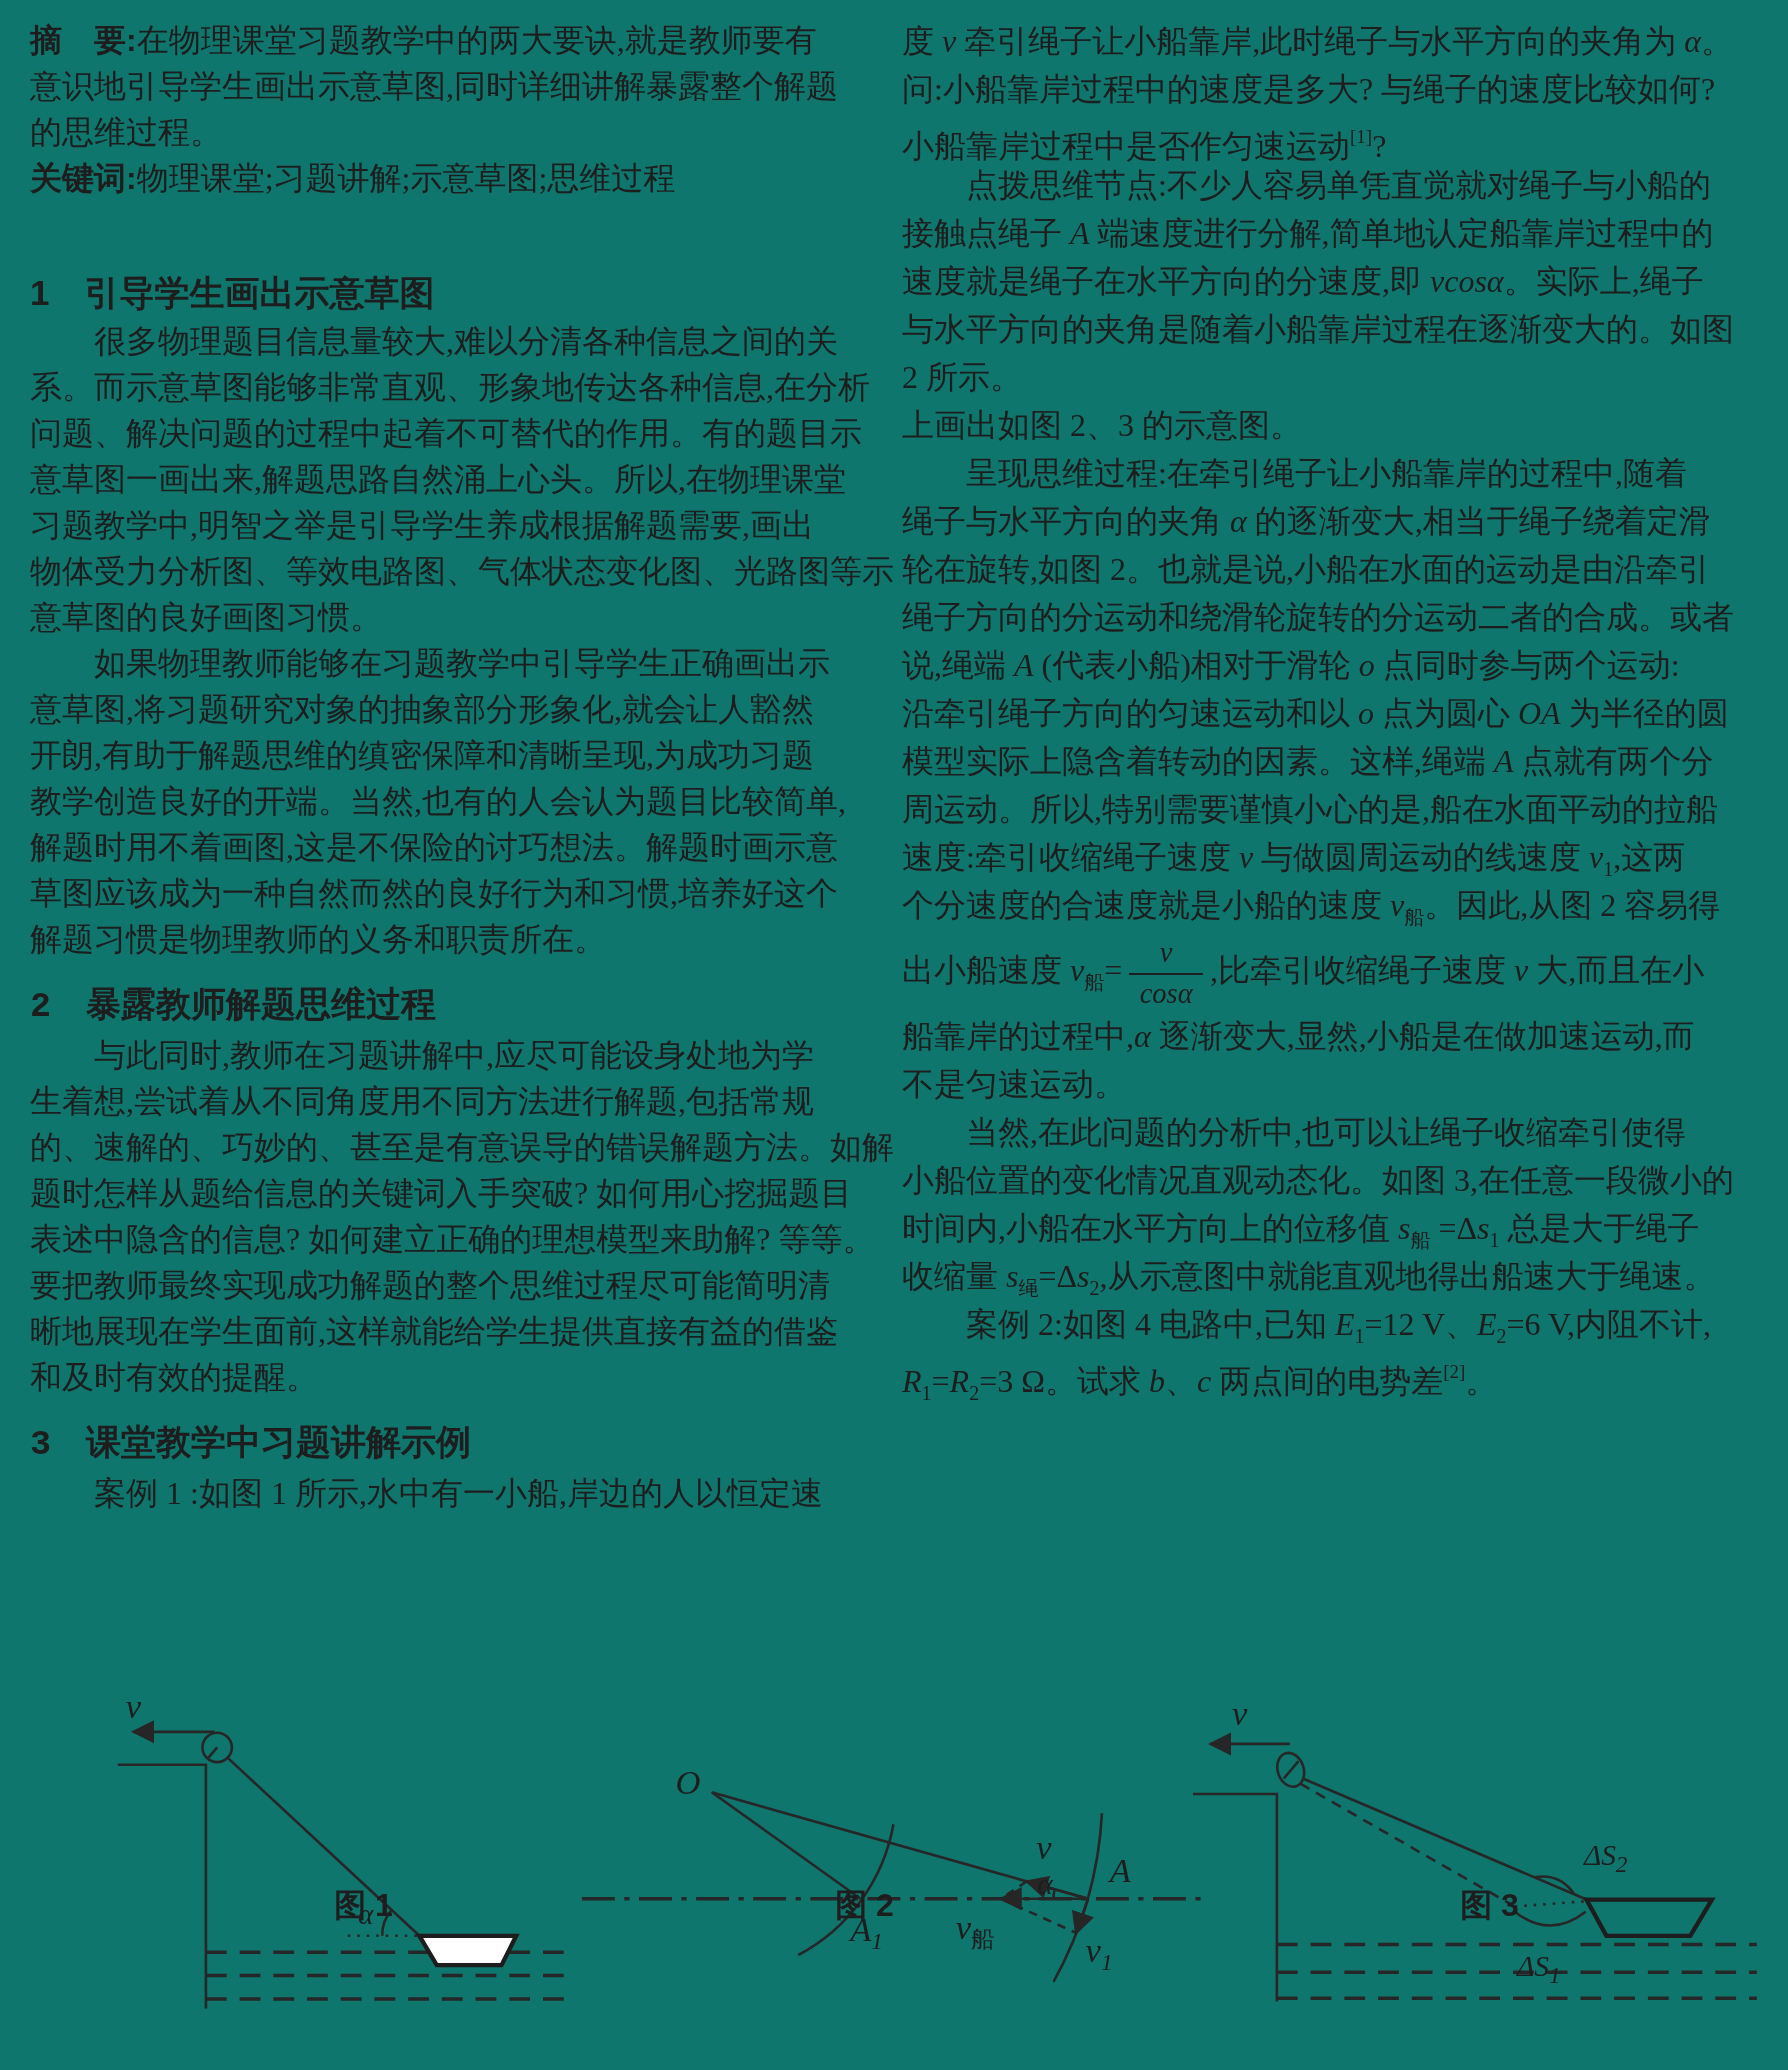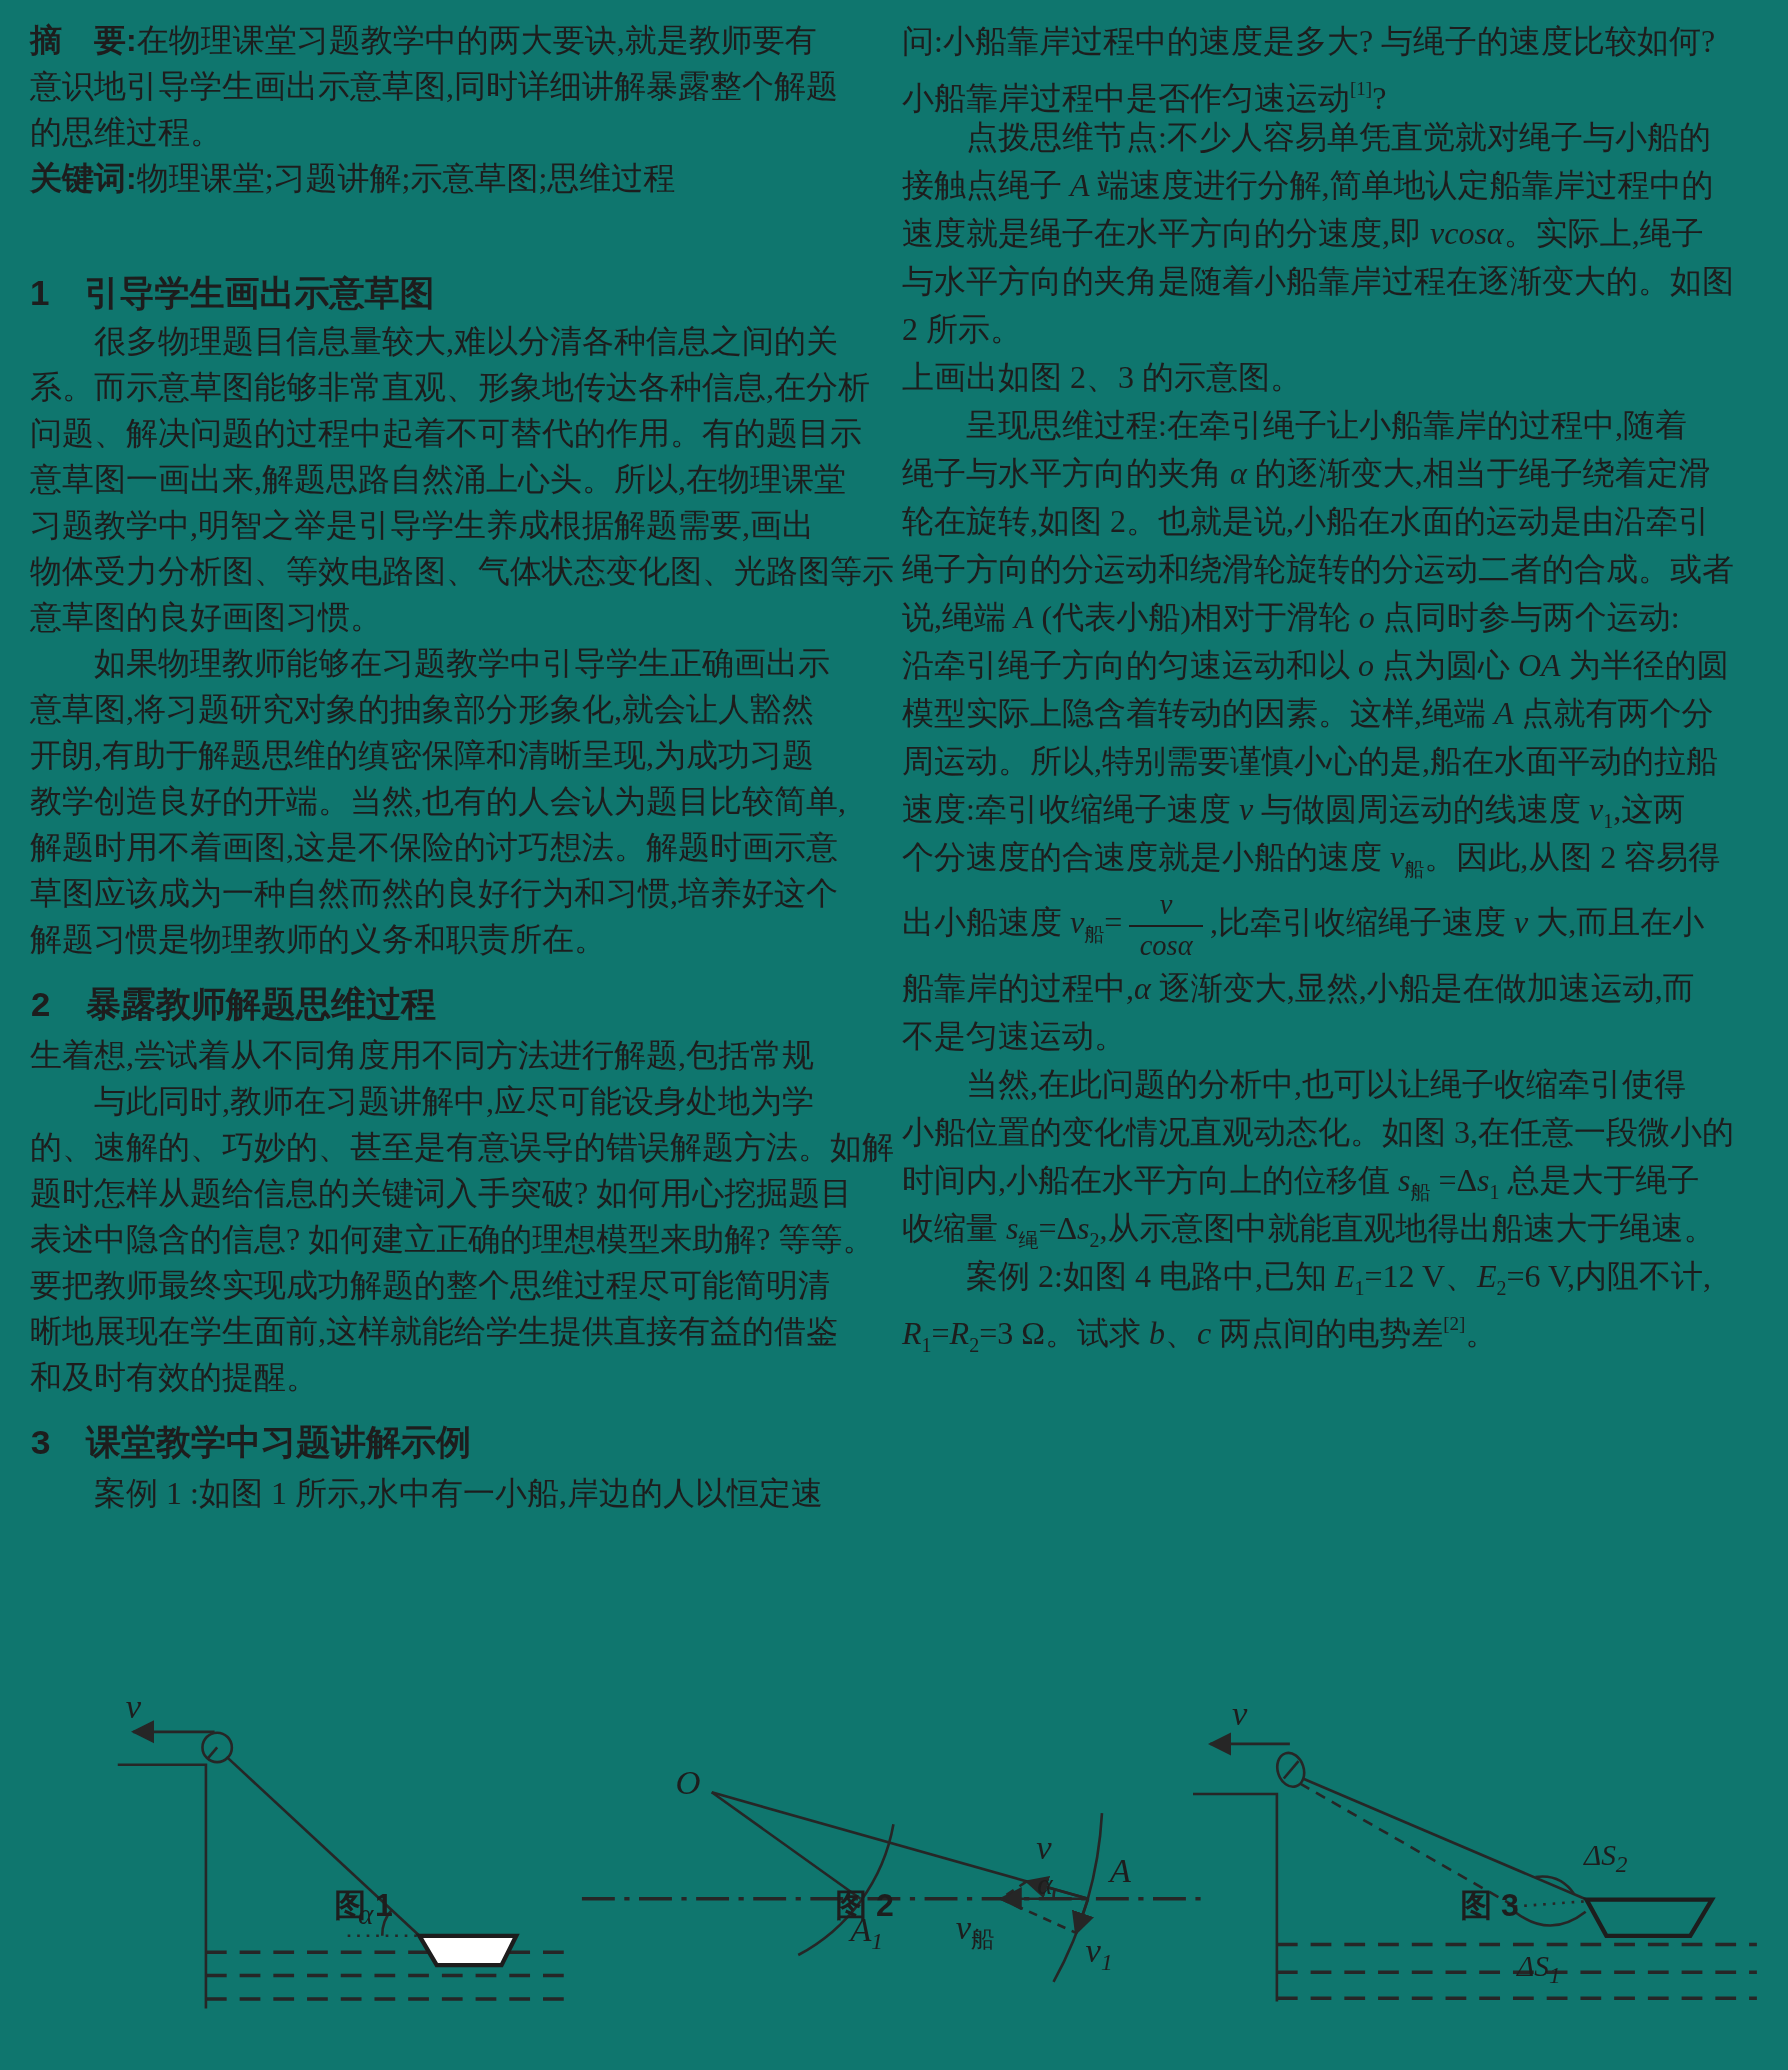--- a/index.html
+++ b/index.html
@@ -62,32 +62,33 @@
       <div class="tline"><span>物体受力分析图、等效电路图、气体状态变化图、光路图等示</span></div>
       <div class="tline"><span>意草图的良好画图习惯。</span></div>
       <div class="tline"><span>　　如果物理教师能够在习题教学中引导学生正确画出示</span></div>
       <div class="tline"><span>意草图,将习题研究对象的抽象部分形象化,就会让人豁然</span></div>
       <div class="tline"><span>开朗,有助于解题思维的缜密保障和清晰呈现,为成功习题</span></div>
       <div class="tline"><span>教学创造良好的开端。当然,也有的人会认为题目比较简单,</span></div>
       <div class="tline"><span>解题时用不着画图,这是不保险的讨巧想法。解题时画示意</span></div>
       <div class="tline"><span>草图应该成为一种自然而然的良好行为和习惯,培养好这个</span></div>
       <div class="tline"><span>解题习惯是物理教师的义务和职责所在。</span></div>
       <div class="tline h gs"><span>2　暴露教师解题思维过程</span></div>
+      <div class="tline"><span>　　与此同时,教师在习题讲解中,应尽可能设身处地为学</span></div>
       <div class="tline"><span>生着想,尝试着从不同角度用不同方法进行解题,包括常规</span></div>
-      <div class="tline"><span>　　与此同时,教师在习题讲解中,应尽可能设身处地为学</span></div>
       <div class="tline"><span>的、速解的、巧妙的、甚至是有意误导的错误解题方法。如解</span></div>
       <div class="tline"><span>题时怎样从题给信息的关键词入手突破? 如何用心挖掘题目</span></div>
       <div class="tline"><span>表述中隐含的信息? 如何建立正确的理想模型来助解? 等等。</span></div>
       <div class="tline"><span>要把教师最终实现成功解题的整个思维过程尽可能简明清</span></div>
       <div class="tline"><span>晰地展现在学生面前,这样就能给学生提供直接有益的借鉴</span></div>
       <div class="tline"><span>和及时有效的提醒。</span></div>
       <div class="tline h gs"><span>3　课堂教学中习题讲解示例</span></div>
       <div class="tline"><span>　　案例 1 :如图 1 所示,水中有一小船,岸边的人以恒定速</span></div>
     </div>
   <div class="col col-right" id="col-right">
+      <div class="tline"><span>度 </span><span class="i">v</span><span> 牵引绳子让小船靠岸,此时绳子与水平方向的夹角为 </span><span class="i">α</span><span>。</span></div>
       <div class="tline"><span>问:小船靠岸过程中的速度是多大? 与绳子的速度比较如何?</span></div>
       <div class="tline"><span>小船靠岸过程中是否作匀速运动</span><span class="sup">[1]</span><span>?</span></div>
       <div class="tline"><span>　　点拨思维节点:不少人容易单凭直觉就对绳子与小船的</span></div>
       <div class="tline"><span>接触点绳子 </span><span class="i">A</span><span> 端速度进行分解,简单地认定船靠岸过程中的</span></div>
       <div class="tline"><span>速度就是绳子在水平方向的分速度,即 </span><span class="i">vcosα</span><span>。实际上,绳子</span></div>
       <div class="tline"><span>与水平方向的夹角是随着小船靠岸过程在逐渐变大的。如图</span></div>
       <div class="tline"><span>2 所示。</span></div>
       <div class="tline"><span>上画出如图 2、3 的示意图。</span></div>
       <div class="tline"><span>　　呈现思维过程:在牵引绳子让小船靠岸的过程中,随着</span></div>
       <div class="tline"><span>绳子与水平方向的夹角 </span><span class="i">α</span><span> 的逐渐变大,相当于绳子绕着定滑</span></div>

